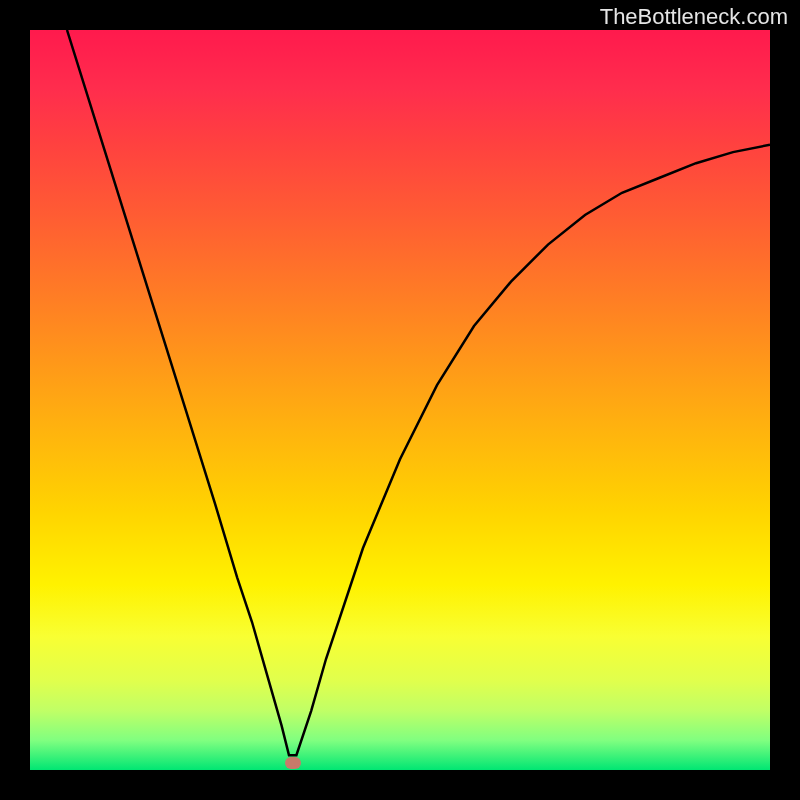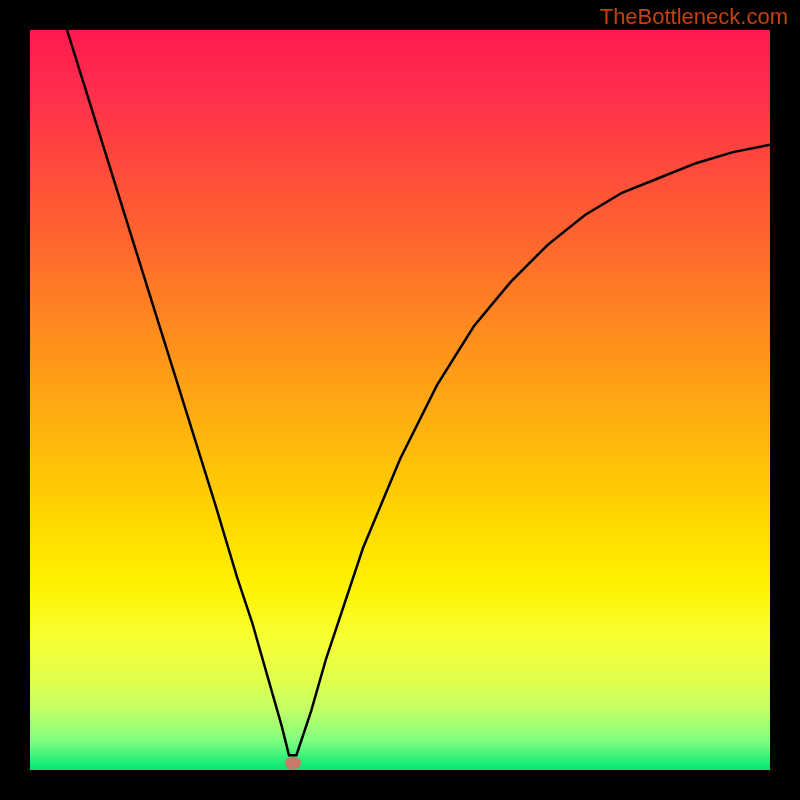--- a/index.html
+++ b/index.html
@@ -7,21 +7,21 @@
     width: 800px;
     height: 800px;
     background: #000;
     position: relative;
     font-family: Arial, sans-serif;
   }
   .attribution {
     position: absolute;
     top: 4px;
     right: 12px;
-    color: #c2410c;
+    color: #e5e5e5;
     font-size: 22px;
     font-weight: 500;
     z-index: 10;
   }
   .plot-area {
     position: absolute;
     left: 30px;
     top: 30px;
     width: 740px;
     height: 740px;

